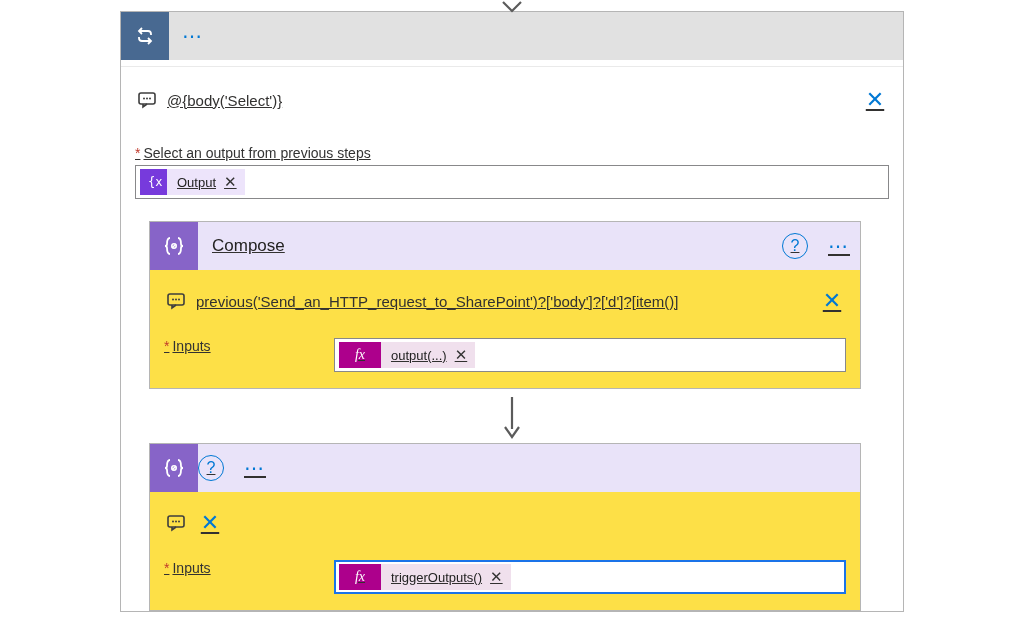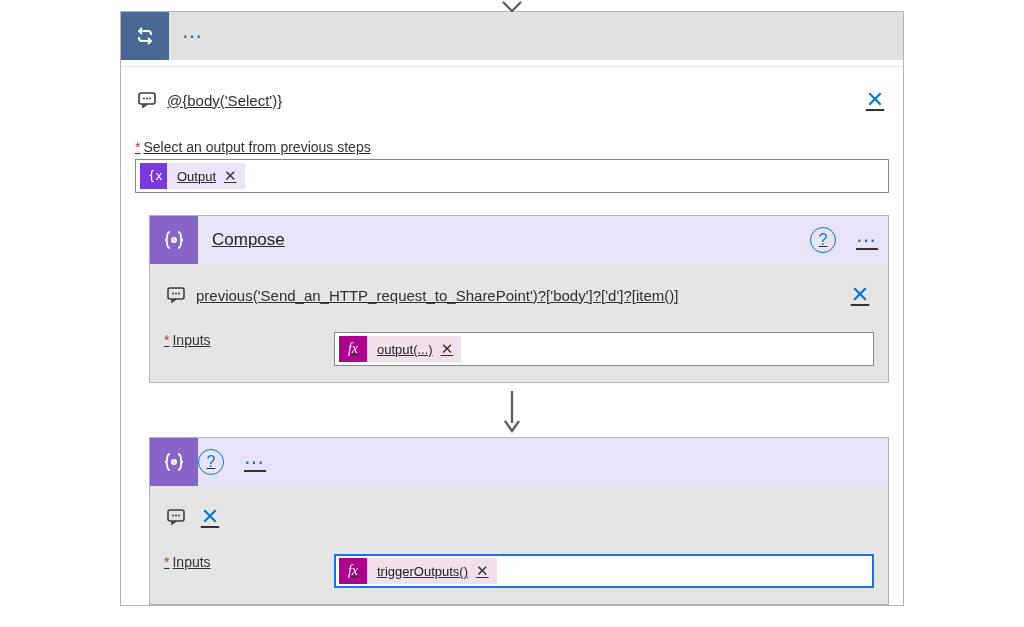--- a/index.html
+++ b/index.html
@@ -95,21 +95,21 @@
     font-size: 22px;
     width: 28px;
     text-align: center;
     cursor: pointer;
   }
 
   
   .field-label {
     color: #333;
     font-size: 14px;
-    margin: 8px 0 4px 0;
+    margin: 14px 0 4px 0;
   }
   .field-label .req {
     color: #c0392b;
     margin-right: 3px;
   }
   .token-input {
     border: 1px solid #88888a;
     background: #ffffff;
     padding: 3px 4px;
     display: flex;
@@ -122,21 +122,21 @@
     padding: 2px 3px;
   }
   .token {
     display: inline-flex;
     align-items: center;
     height: 26px;
     font-size: 14px;
     color: #222;
   }
   .token .tk-icon {
-    width: 28px;
+    width: 42px;
     height: 26px;
     display: flex;
     align-items: center;
     justify-content: center;
     color: #fff;
     font-size: 14px;
     font-style: italic;
     font-family: "Times New Roman", serif;
   }
   .token .tk-text {
@@ -154,22 +154,22 @@
   .tk-purple-var { }
   .tk-purple-var .tk-icon { background: #773adc; width: 27px; height: 26px; font-style: normal; }
   .tk-purple-var { background: #ede4fb; }
 
   .tk-fx { background: #f0e0ed; }
   .tk-fx .tk-icon { background: #ad008c; font-style: italic; }
 
   
   .inner-card {
     border: 1px solid #b5b5b5;
-    background: #e5e5e5;
-    margin: 22px 0 0 14px;
+    background: #fde047;
+    margin: 22px 28px 0 14px;
   }
   .inner-header {
     background: #e9e3f9;
     display: flex;
     align-items: center;
     height: 48px;
   }
   .inner-header .icon-box {
     width: 48px;
     height: 48px;

